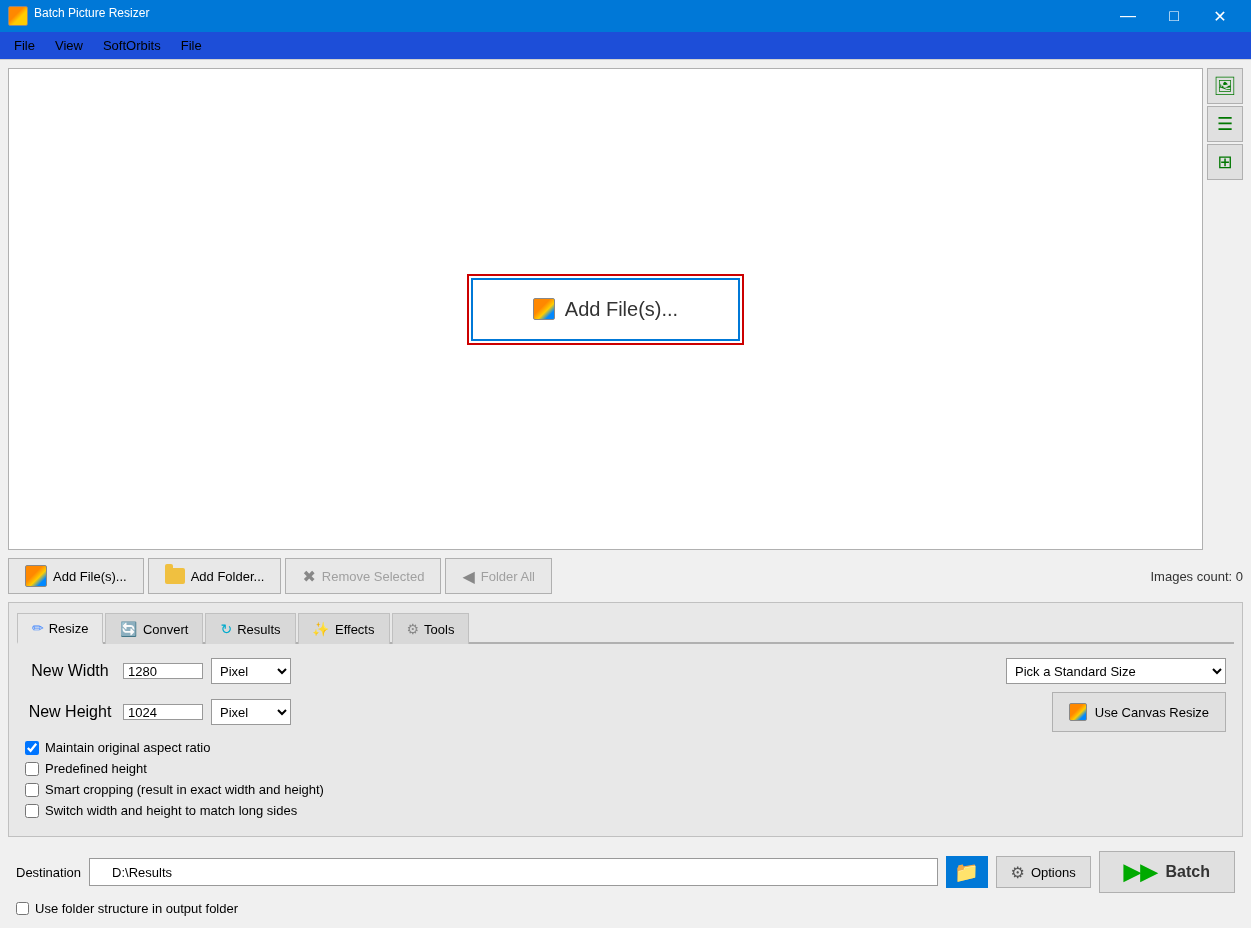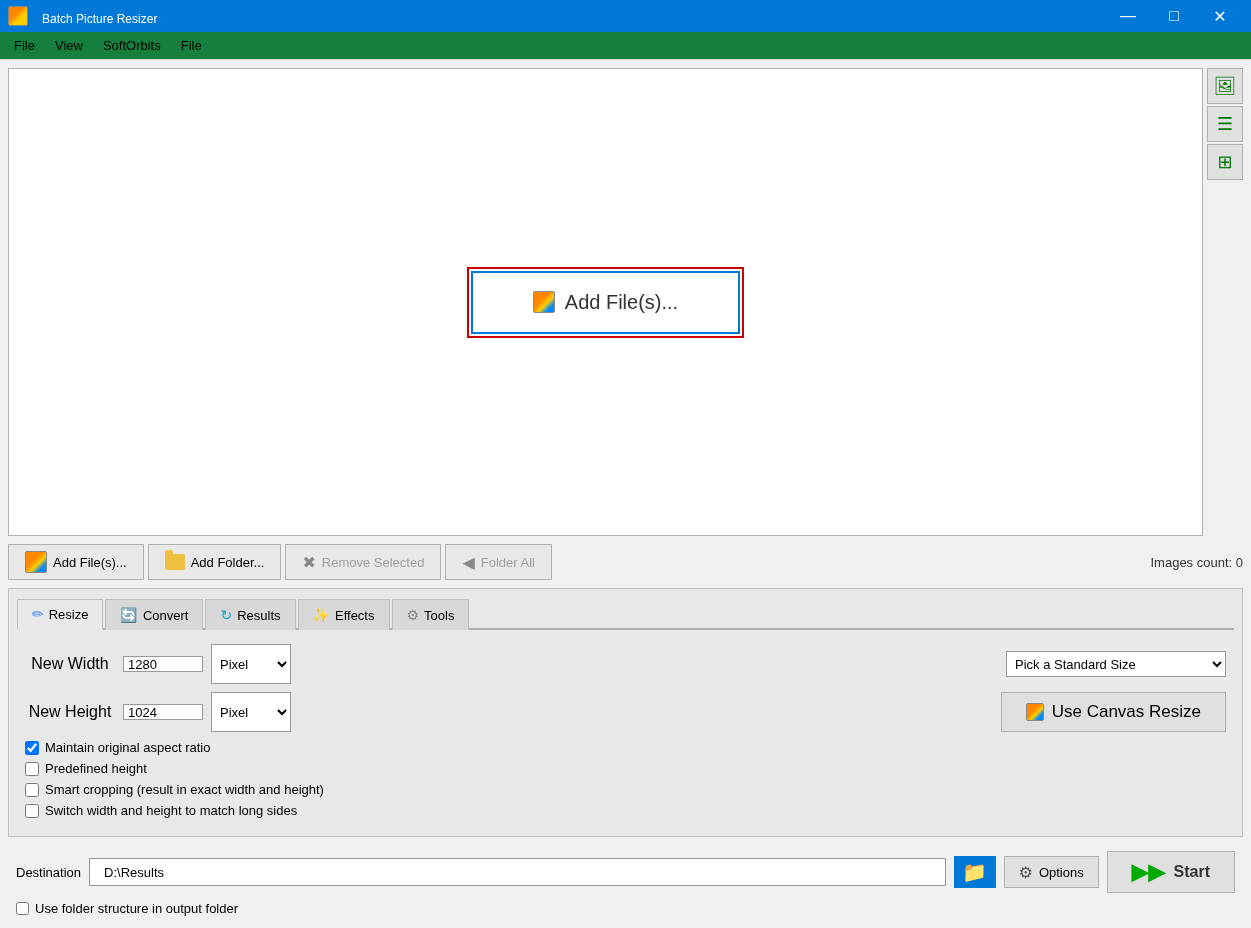--- a/index.html
+++ b/index.html
@@ -8,31 +8,31 @@
     
     .titlebar {
       background: #0078d7;
       color: white;
       height: 32px;
       display: flex;
       align-items: center;
       padding: 0 8px;
       justify-content: space-between;
     }
-    .titlebar-left { display: flex; align-items: flex-end; gap: 14px; }
+    .titlebar-left { display: flex; align-items: flex-start; gap: 6px; }
     .titlebar-title { font-size: 12px; }
     .titlebar-controls { display: flex; gap: 0; }
     .titlebar-btn {
       width: 46px; height: 32px; background: transparent; border: none;
       color: white; font-size: 16px; cursor: pointer; display: flex; align-items: center; justify-content: center;
     }
 
     
     .menubar {
-      background: #15803d;
+      background: #1d4ed8;
       border-bottom: 1px solid #d0d0d0;
       height: 28px;
       display: flex;
       align-items: center;
       padding: 0 4px;
     }
     .menu-item {
       padding: 4px 10px;
       cursor: pointer;
       font-size: 13px;
@@ -158,21 +158,21 @@
     .field-label { width: 90px; text-align: center; font-size: 16px; }
     .field-input {
       width: 80px;
       height: 16px;
       border: 1px solid #999;
       padding: 0 4px;
       font-size: 13px;
       background: white;
     }
     .field-select {
-      height: 40px;
+      height: 26px;
       border: 1px solid #999;
       padding: 0 4px;
       font-size: 13px;
       background: white;
       min-width: 80px;
     }
     .standard-size-select {
       height: 26px;
       border: 1px solid #999;
       padding: 0 4px;
@@ -188,26 +188,26 @@
       margin-bottom: 6px;
       margin-left: 0;
       font-size: 13px;
     }
     .checkbox-row input[type=checkbox] { width: 14px; height: 14px; }
 
     
     .canvas-resize-btn {
       background: #e0e0e0;
       border: 1px solid #b0b0b0;
-      padding: 6px 24px;
+      padding: 6px 16px;
       cursor: pointer;
       display: flex;
       align-items: center;
       gap: 8px;
-      font-size: 17px;
+      font-size: 13px;
       height: 40px;
     }
     .resize-content {
       display: flex;
       gap: 16px;
     }
     .resize-left { flex: 1; }
 
     
     .destination-bar {
@@ -215,21 +215,21 @@
       align-items: center;
       gap: 8px;
       margin-top: 4px;
       padding: 4px 8px;
     }
     .dest-label { font-size: 13px; white-space: nowrap; }
     .dest-input {
       flex: 1;
       height: 28px;
       border: 1px solid #999;
-      padding: 0 14px;
+      padding: 0 22px;
       font-size: 13px;
       background: white;
     }
     .dest-browse-btn {
       width: 42px; height: 32px;
       background: #0078d7;
       border: none;
       cursor: pointer;
       display: flex; align-items: center; justify-content: center;
       color: white; font-size: 18px;
@@ -478,21 +478,21 @@
       <input class="dest-input" type="text" value="D:\Results" style="">
       <button class="dest-browse-btn">
         <span class="icon-blue-folder">📁</span>
       </button>
       <button class="options-btn">
         <span class="icon-gear">⚙</span>
         <span>Options</span>
       </button>
       <button class="start-btn">
         <span class="icon-green-arrow">▶▶</span>
-        <span>Start</span>
+        <span>Batch</span>
       </button>
     </div>
     <div class="footer-bar">
       <div class="footer-left">
         <input type="checkbox" id="cb-folder" style="">
         <label for="cb-folder">Use folder structure in output folder</label>
       </div>
     </div>
   </div>
 

